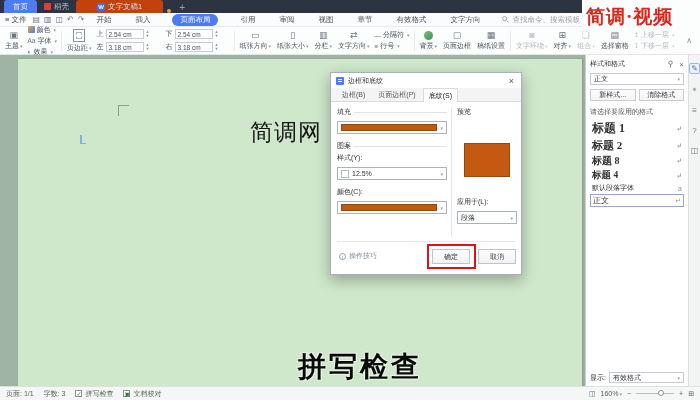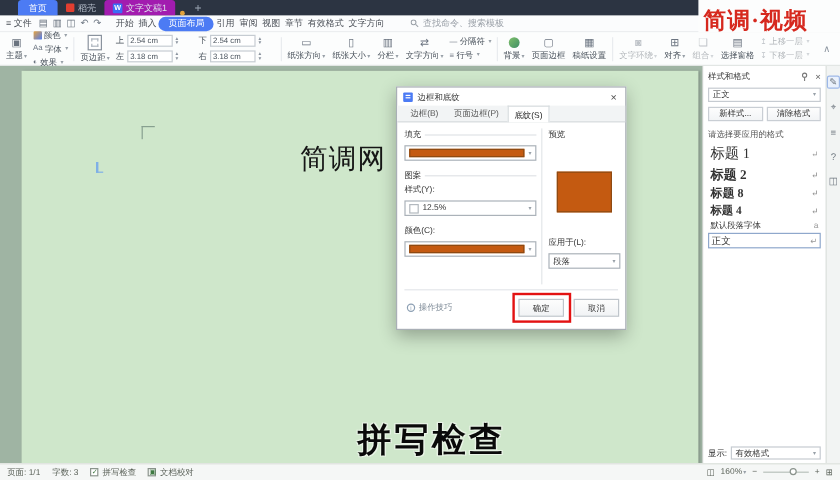--- a/index.html
+++ b/index.html
@@ -2,33 +2,33 @@
 <html><head>
 <meta charset="utf-8">
 <style>
   * { margin:0; padding:0; box-sizing:border-box; }
   html,body { width:700px; height:400px; overflow:hidden; }
   body { font-family:"Liberation Sans","DejaVu Sans",sans-serif; position:relative; background:#fff; color:#333; }
   .serif { font-family:"Liberation Serif","DejaVu Serif",serif; }
 
   
   .titlebar { position:absolute; left:0; top:0; width:700px; height:13px; background:#2C3442; display:flex; align-items:flex-end; font-size:7.5px; color:#B7BFCC; }
-  .tab-home { height:13px; padding:0 9px; background:#4C7BF4; color:#fff; display:flex; align-items:center; border-radius:3px 3px 0 0; margin-left:15px; }
+  .tab-home { height:13px; padding:0 9px; background:#4C7BF4; color:#fff; display:flex; align-items:center; border-radius:3px 3px 0 0; margin-left:4px; }
   .tab-docer { height:13px; padding:0 7px; display:flex; align-items:center; gap:3px; }
   .docer-ic { width:7px; height:7px; background:#E23E30; border-radius:1px; }
-  .tab-doc { height:13px; padding:0 7px; background:#a21caf; color:#DDE2EA; display:flex; align-items:center; gap:3px; border-radius:3px 3px 0 0; }
+  .tab-doc { height:13px; padding:0 21px; background:#c2410c; color:#DDE2EA; display:flex; align-items:center; gap:3px; border-radius:3px 3px 0 0; }
   .w-ic { width:8px; height:8px; background:#3B6CF6; color:#fff; font-size:6px; font-weight:bold; display:flex; align-items:center; justify-content:center; border-radius:1px; }
   .tab-dot { width:4px; height:4px; border-radius:50%; background:#E2A23B; margin-left:4px; }
   .tab-plus { margin-left:8px; color:#9AA4B2; font-size:10px; }
 
   
   .menubar { position:absolute; left:0; top:13px; width:700px; height:14px; background:#FBFCFD; border-bottom:1px solid #E8EAED; display:flex; align-items:center; font-size:7.5px; color:#4A4F57; padding:0 5px; gap:6px; }
   .file-btn { display:flex; gap:2px; align-items:center; }
   .qicons { display:flex; gap:4px; color:#6B7480; font-size:8px; }
-  .menu-items { display:flex; gap:0; margin-left:4px; align-items:center; }
+  .menu-items { display:flex; gap:20px; margin-left:4px; align-items:center; }
   .menu-item { padding:1px 2px; }
   .menu-item.active { background:#4C7BF4; color:#fff; border-radius:8px; padding:1px 8px; }
   .cmd-search { margin-left:14px; display:flex; align-items:center; gap:3px; color:#9AA0A8; }
 
   
   .ribbon { position:absolute; left:0; top:27px; width:700px; height:28px; background:#FCFDFD; border-bottom:1px solid #E2E6E4; display:flex; align-items:center; padding:0 4px; gap:4px; font-size:7px; color:#47505A; }
   .vsep { width:1px; height:20px; background:#E9ECEF; }
   .rib-col { display:flex; flex-direction:column; align-items:center; gap:1px; padding:0 1px; }
   .rib-col .ric { font-size:9px; color:#6B7480; line-height:10px; }
   .ril { white-space:nowrap; }
@@ -59,21 +59,21 @@
   .sp-head { display:flex; align-items:center; gap:3px; height:12px; color:#333; }
   .sp-head .x { margin-left:2px; color:#666; font-size:8px; }
   .sp-dd { border:1px solid #C6CBD1; height:12px; display:flex; align-items:center; padding:0 3px; margin-top:3px; background:#fff; }
   .sp-dd .flex1, .flex1 { flex:1; }
   .sp-btns { display:flex; gap:3px; margin-top:4px; }
   .sp-btn { flex:1; height:12px; border:1px solid #C9CED4; background:linear-gradient(#FDFDFD,#F2F4F6); display:flex; align-items:center; justify-content:center; }
   .sp-hint { margin-top:6px; color:#555; }
   .st-list { margin-top:3px; }
   .st-row { display:flex; align-items:center; justify-content:space-between; padding:0 2px; }
   .st-mark { color:#999; font-size:7px; }
-  .st-h1 { font-size:12px; font-weight:normal; height:17px; }
+  .st-h1 { font-size:12px; font-weight:bold; height:17px; }
   .st-h2 { font-size:11px; font-weight:bold; height:16px; }
   .st-h3 { font-size:10px; font-weight:bold; height:15px; }
   .st-h4 { font-size:9.5px; font-weight:bold; height:14px; }
   .st-def { font-size:7px; height:12px; color:#333; }
   .st-body { font-size:8px; height:13px; border:1px solid #8FA8CC; }
   .sp-show { margin-top:auto; display:flex; align-items:center; gap:3px; }
   .show-dd { flex:1; border:1px solid #C6CBD1; height:11px; display:flex; align-items:center; padding:0 3px; background:#fff; }
 
   .side-strip { position:absolute; left:688px; top:55px; width:12px; height:331px; background:#F2F4F3; border-left:1px solid #DDE1DE; display:flex; flex-direction:column; align-items:center; padding-top:8px; gap:11px; font-size:8px; color:#707880; }
   .strip-ic.active { border:1px solid #9DB8E8; background:#EAF1FC; border-radius:2px; padding:0 1px; }

